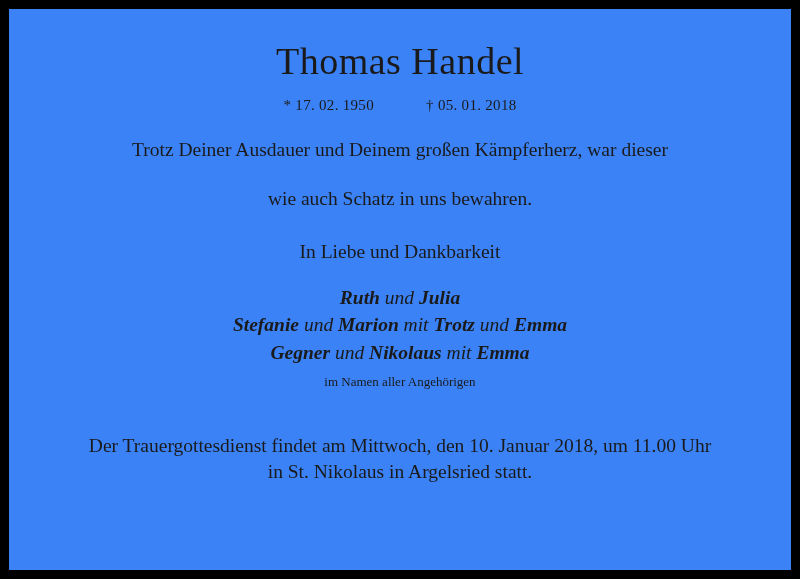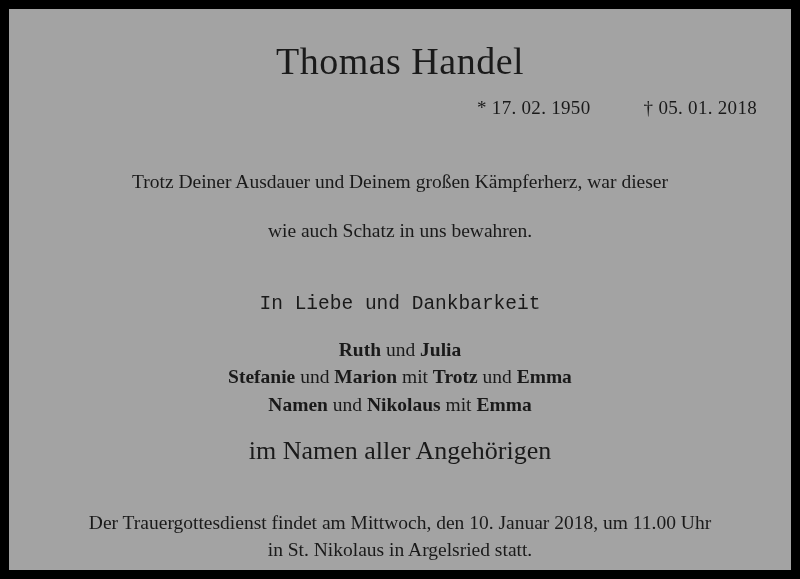--- a/index.html
+++ b/index.html
@@ -12,72 +12,72 @@
     height: 579px;
     font-family: "Liberation Serif", serif;
     color: #1a1a1a;
     overflow: hidden;
   }
   .obituary {
     box-sizing: border-box;
     width: 800px;
     height: 579px;
     border: 9px solid #000000;
-    background: #a3a3a3;
+    background: #3b82f6;
     padding: 18px 34px 10px 34px;
     display: block;
   }
   .deceased-name {
     text-align: center;
     font-size: 38px;
     font-weight: 400;
     letter-spacing: 0.5px;
     margin: 14px 0 0 0;
     line-height: 1.1;
   }
   .dates {
-    text-align: right;
-    font-size: 19px;
+    text-align: center;
+    font-size: 15px;
     margin-top: 14px;
     letter-spacing: 0.3px;
   }
   .dates .birth {
     margin-right: 48px;
   }
   .dates .death {
     margin-left: 0;
   }
   .block {
     text-align: center;
     font-size: 19.5px;
     line-height: 1.38;
   }
   .verse-1 {
-    margin-top: 50px;
+    margin-top: 23px;
   }
   .verse-2 {
     margin-top: 22px;
   }
   .dedication {
-    margin-top: 46px;
-    font-family: Liberation Mono, monospace;
+    margin-top: 26px;
   }
   .family {
     margin-top: 18px;
     line-height: 1.42;
+    font-style: italic;
   }
   .family .fam-line {
     font-size: 19.5px;
   }
   .family b {
     font-weight: 700;
   }
   .behalf {
-    margin-top: 14px;
-    font-size: 26px;
+    margin-top: 6px;
+    font-size: 13px;
   }
   .service {
     margin-top: 42px;
     font-size: 19.5px;
     line-height: 1.38;
   }
   .nowrap { white-space: nowrap; }
 </style>
 </head>
 <body>
@@ -103,21 +103,21 @@
 
   <div class="block verse-2">
     <div>wie auch Schatz in uns bewahren.</div>
   </div>
 
   <div class="block dedication">In Liebe und Dankbarkeit</div>
 
   <div class="block family">
     <div class="fam-line"><b>Ruth</b><span> und </span><b>Julia</b></div>
     <div class="fam-line"><b>Stefanie</b><span> und </span><b>Marion</b><span> mit </span><b>Trotz</b><span> und </span><b>Emma</b></div>
-    <div class="fam-line"><b>Namen</b><span> und </span><b>Nikolaus</b><span> mit </span><b>Emma</b></div>
+    <div class="fam-line"><b>Gegner</b><span> und </span><b>Nikolaus</b><span> mit </span><b>Emma</b></div>
   </div>
 
   <div class="block behalf">im Namen aller Angehörigen</div>
 
   <div class="block service">
     <div>Der Trauergottesdienst findet am Mittwoch, den 10. Januar 2018, um 11.00 Uhr</div>
     <div>in St. Nikolaus in Argelsried statt.</div>
   </div>
 
 </div>

